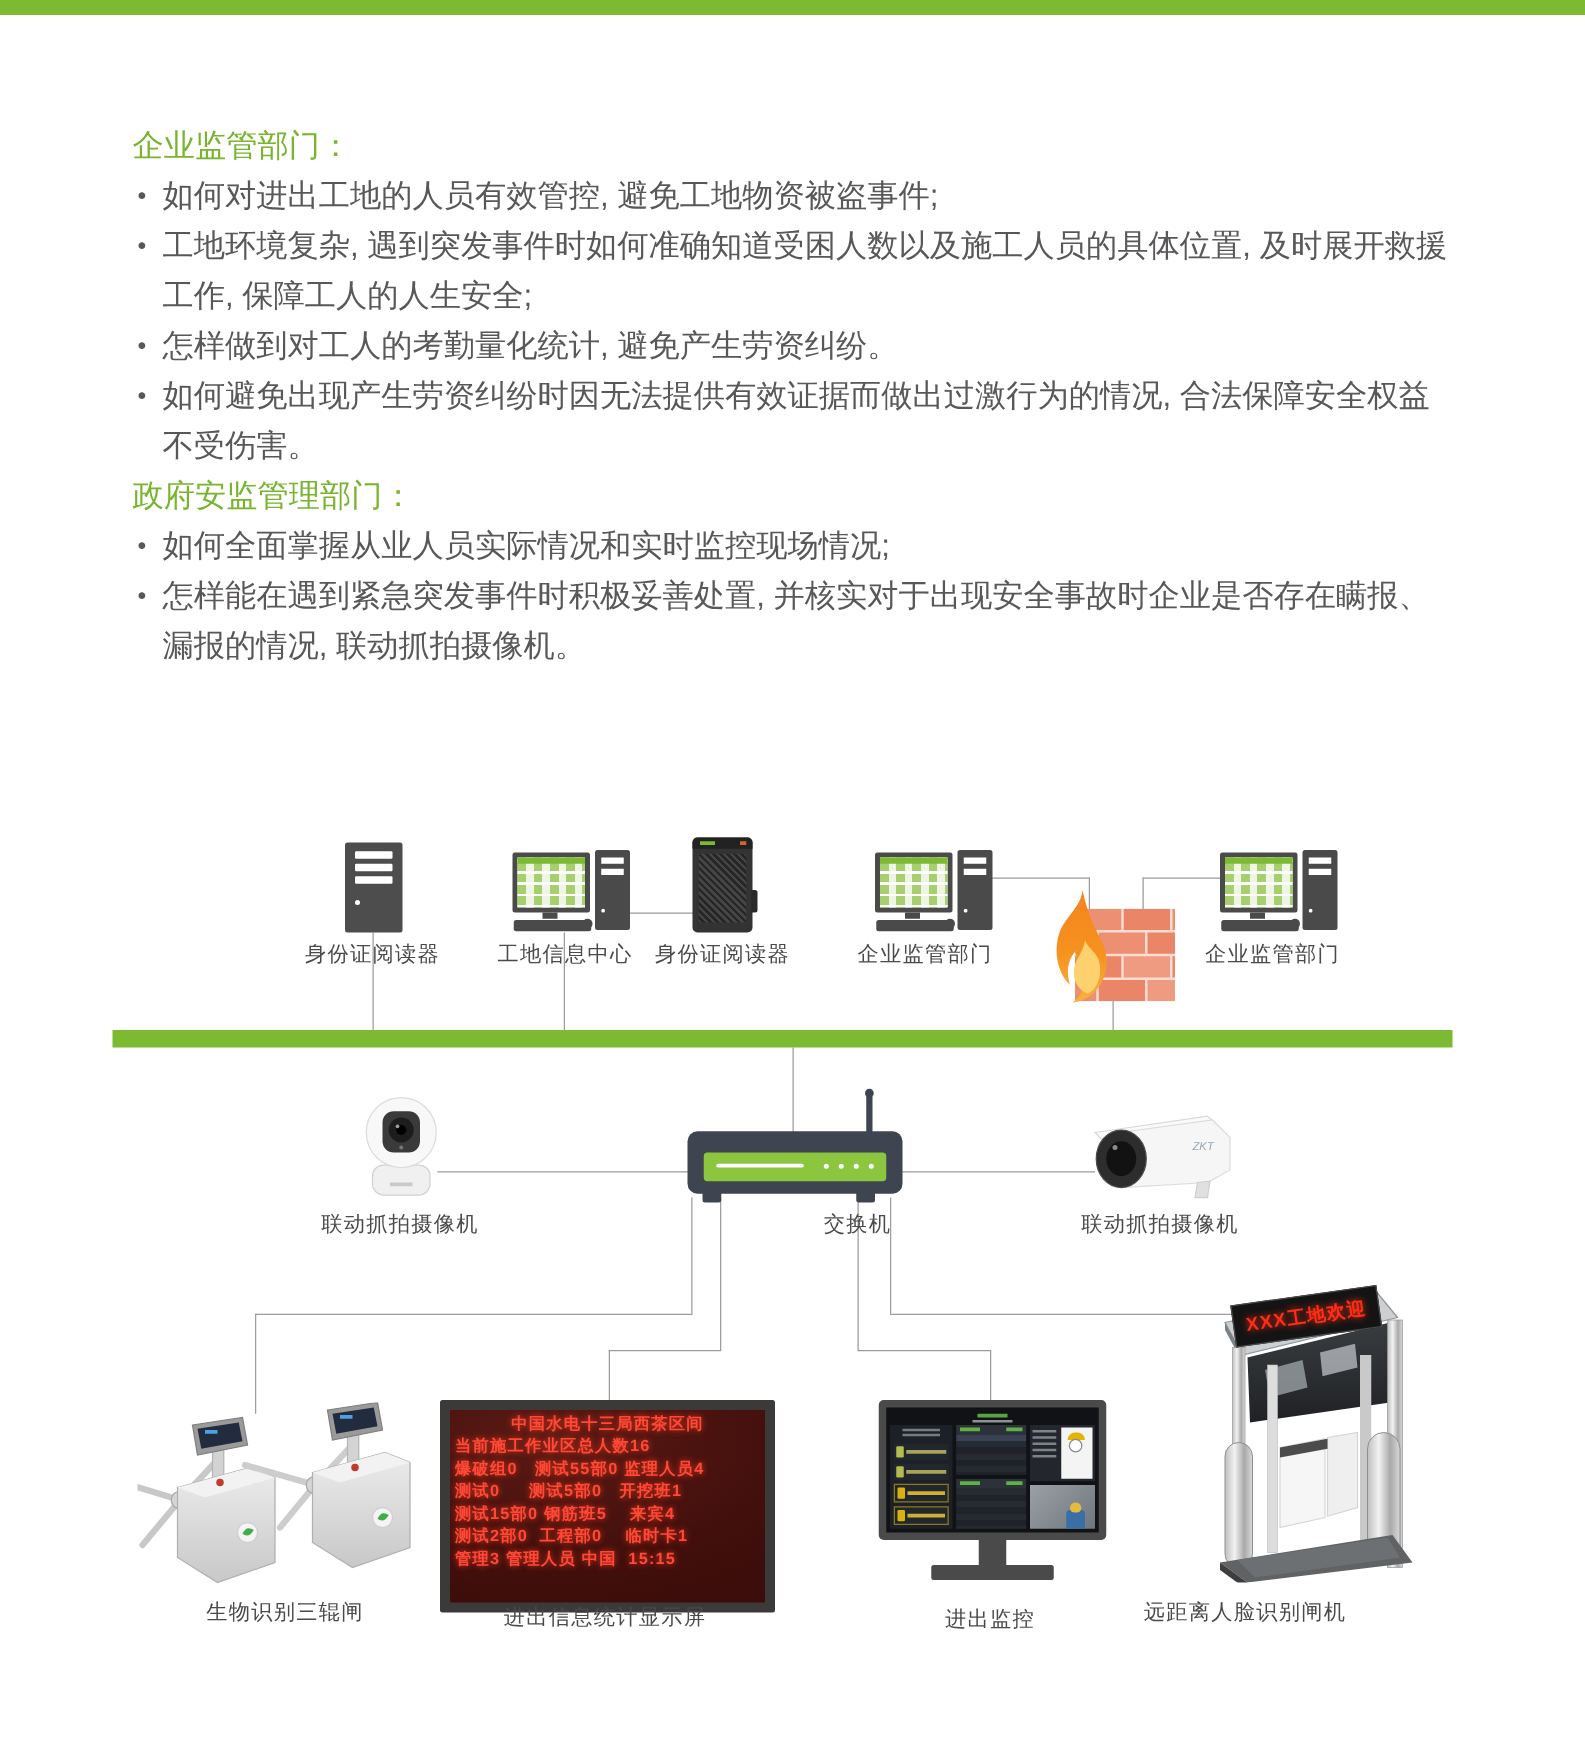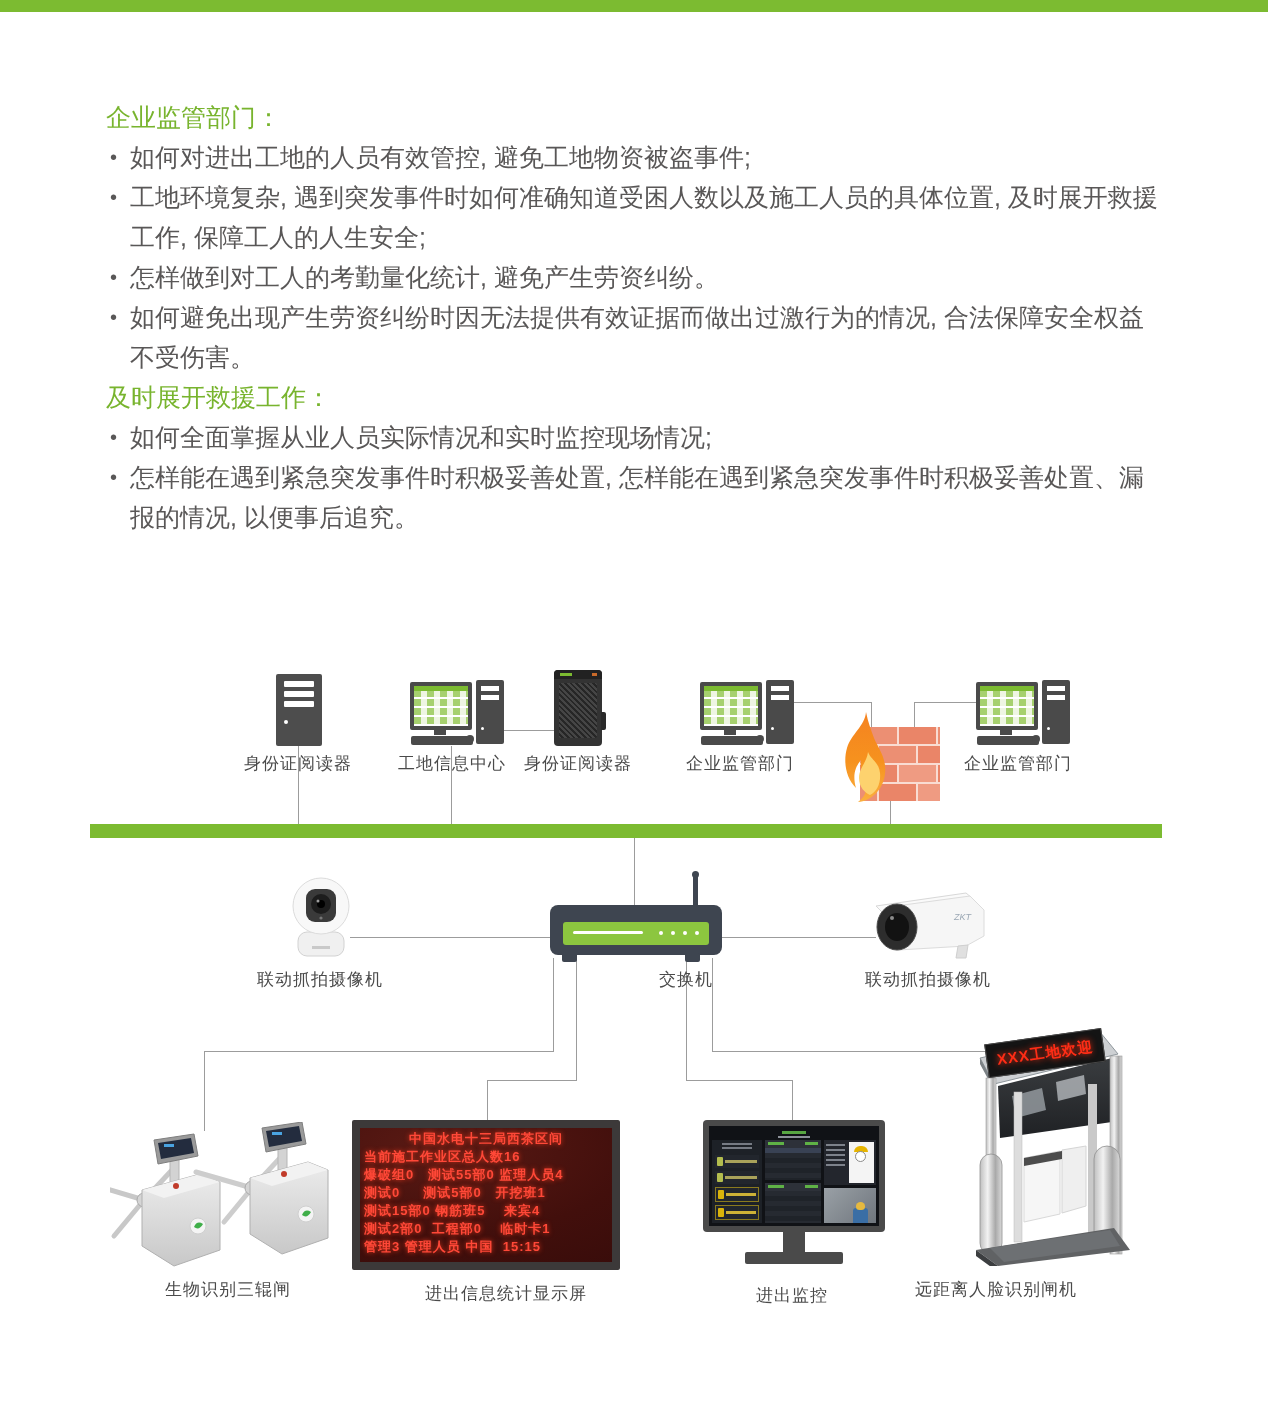--- a/index.html
+++ b/index.html
@@ -55,21 +55,21 @@
   .switch .line{position:absolute;left:10px;top:9px;width:70px;height:3px;background:#fff;border-radius:2px;}
   .switch .d{position:absolute;top:9px;width:4px;height:4px;background:#fff;border-radius:50%;}
   .switch .ant{position:absolute;left:143px;top:-30px;width:5px;height:32px;background:#3e4550;border-radius:3px;}
   .switch .ant::before{content:"";position:absolute;left:-1px;top:-4px;width:7px;height:7px;background:#3e4550;border-radius:50%;}
   .switch .ft{position:absolute;bottom:-7px;width:15px;height:9px;background:#3e4550;border-radius:2px;}
   
   .bullet{position:absolute;left:866px;top:886px;}
   
   .turn{position:absolute;left:110px;top:1122px;}
   
-  .led{position:absolute;left:352px;top:1120px;width:268px;height:150px;background:#3c3939;border-radius:2px;padding:0;}
+  .led{position:absolute;left:352px;top:1120px;width:268px;height:170px;background:#3c3939;border-radius:2px;padding:0;}
   .led-scr{position:absolute;left:8px;top:8px;right:8px;bottom:8px;overflow:hidden;
       background:radial-gradient(130% 110% at 30% 15%,#5a1a14 0%,#420f0c 60%,#380c0a 100%);}
   .led-line{white-space:pre;font-size:13px;font-weight:bold;line-height:18px;color:#ff4838;
       letter-spacing:1px;padding-left:4px;text-shadow:0 0 5px rgba(255,60,30,.9);}
   .led-line:first-child{text-align:center;padding-left:0;padding-top:2px;}
   
   .mon{position:absolute;left:703px;top:1120px;width:182px;height:112px;background:#4a4a4a;border-radius:4px;padding:6px;box-sizing:border-box;}
   .mon-scr{width:100%;height:100%;background:#101216;display:flex;flex-direction:column;padding:3px;box-sizing:border-box;}
   .mon-tb{height:11px;display:flex;flex-direction:column;align-items:center;justify-content:center;gap:2px;}
   .mon-tb i{display:block;width:24px;height:3px;background:#58a642;}
@@ -121,24 +121,24 @@
   <div class="textblock">
     <div class="sec-h" style="color:#78b42e">企业监管部门：</div>
     <ul class="blist">
       <li>如何对进出工地的人员有效管控, 避免工地物资被盗事件;</li>
       <li>工地环境复杂, 遇到突发事件时如何准确知道受困人数以及施工人员的具体位置, 及时展开救援工作, 保障工人的人生安全;</li>
       <li>怎样做到对工人的考勤量化统计, 避免产生劳资纠纷。</li>
     </ul>
     <ul class="blist">
       <li>如何避免出现产生劳资纠纷时因无法提供有效证据而做出过激行为的情况, 合法保障安全权益不受伤害。</li>
     </ul>
-    <div class="sec-h" style="color:#78b42e">及时展开救援工作：</div>
+    <div class="sec-h" style="color:#78b42e">政府安监管理部门：</div>
     <ul class="blist">
       <li>如何全面掌握从业人员实际情况和实时监控现场情况;</li>
-      <li>怎样能在遇到紧急突发事件时积极妥善处置, 怎样能在遇到紧急突发事件时积极妥善处置、漏报的情况, 以便事后追究。</li>
+      <li>怎样能在遇到紧急突发事件时积极妥善处置, 并核实对于出现安全事故时企业是否存在瞒报、漏报的情况, 联动抓拍摄像机。</li>
     </ul>
   </div>
 
   <div class="diagram">
 
     <div class="ln h" style="left:500px;top:730px;width:58px;"></div>
     <div class="ln h" style="left:792px;top:702px;width:80px;"></div>
     <div class="ln v" style="left:871px;top:702px;height:40px;"></div>
     <div class="ln h" style="left:914px;top:702px;width:70px;"></div>
     <div class="ln v" style="left:914px;top:702px;height:42px;"></div>
@@ -414,17 +414,17 @@
 
     <div class="lbl" style="left:218px;top:752px;width:160px;">身份证阅读器</div>
     <div class="lbl" style="left:372px;top:752px;width:160px;">工地信息中心</div>
     <div class="lbl" style="left:498px;top:752px;width:160px;">身份证阅读器</div>
     <div class="lbl" style="left:660px;top:752px;width:160px;">企业监管部门</div>
     <div class="lbl" style="left:938px;top:752px;width:160px;">企业监管部门</div>
     <div class="lbl" style="left:230px;top:968px;width:180px;">联动抓拍摄像机</div>
     <div class="lbl" style="left:553px;top:968px;width:160px;text-align:right;">交换机</div>
     <div class="lbl" style="left:838px;top:968px;width:180px;">联动抓拍摄像机</div>
     <div class="lbl" style="left:138px;top:1278px;width:180px;">生物识别三辊闸</div>
-    <div class="lbl" style="left:406px;top:1282px;width:200px;">进出信息统计显示屏</div>
+    <div class="lbl" style="left:384px;top:1282px;width:200px;">进出信息统计显示屏</div>
     <div class="lbl" style="left:712px;top:1284px;width:160px;">进出监控</div>
     <div class="lbl" style="left:896px;top:1278px;width:200px;">远距离人脸识别闸机</div>
   </div>
 </div>
 
 </body></html>

